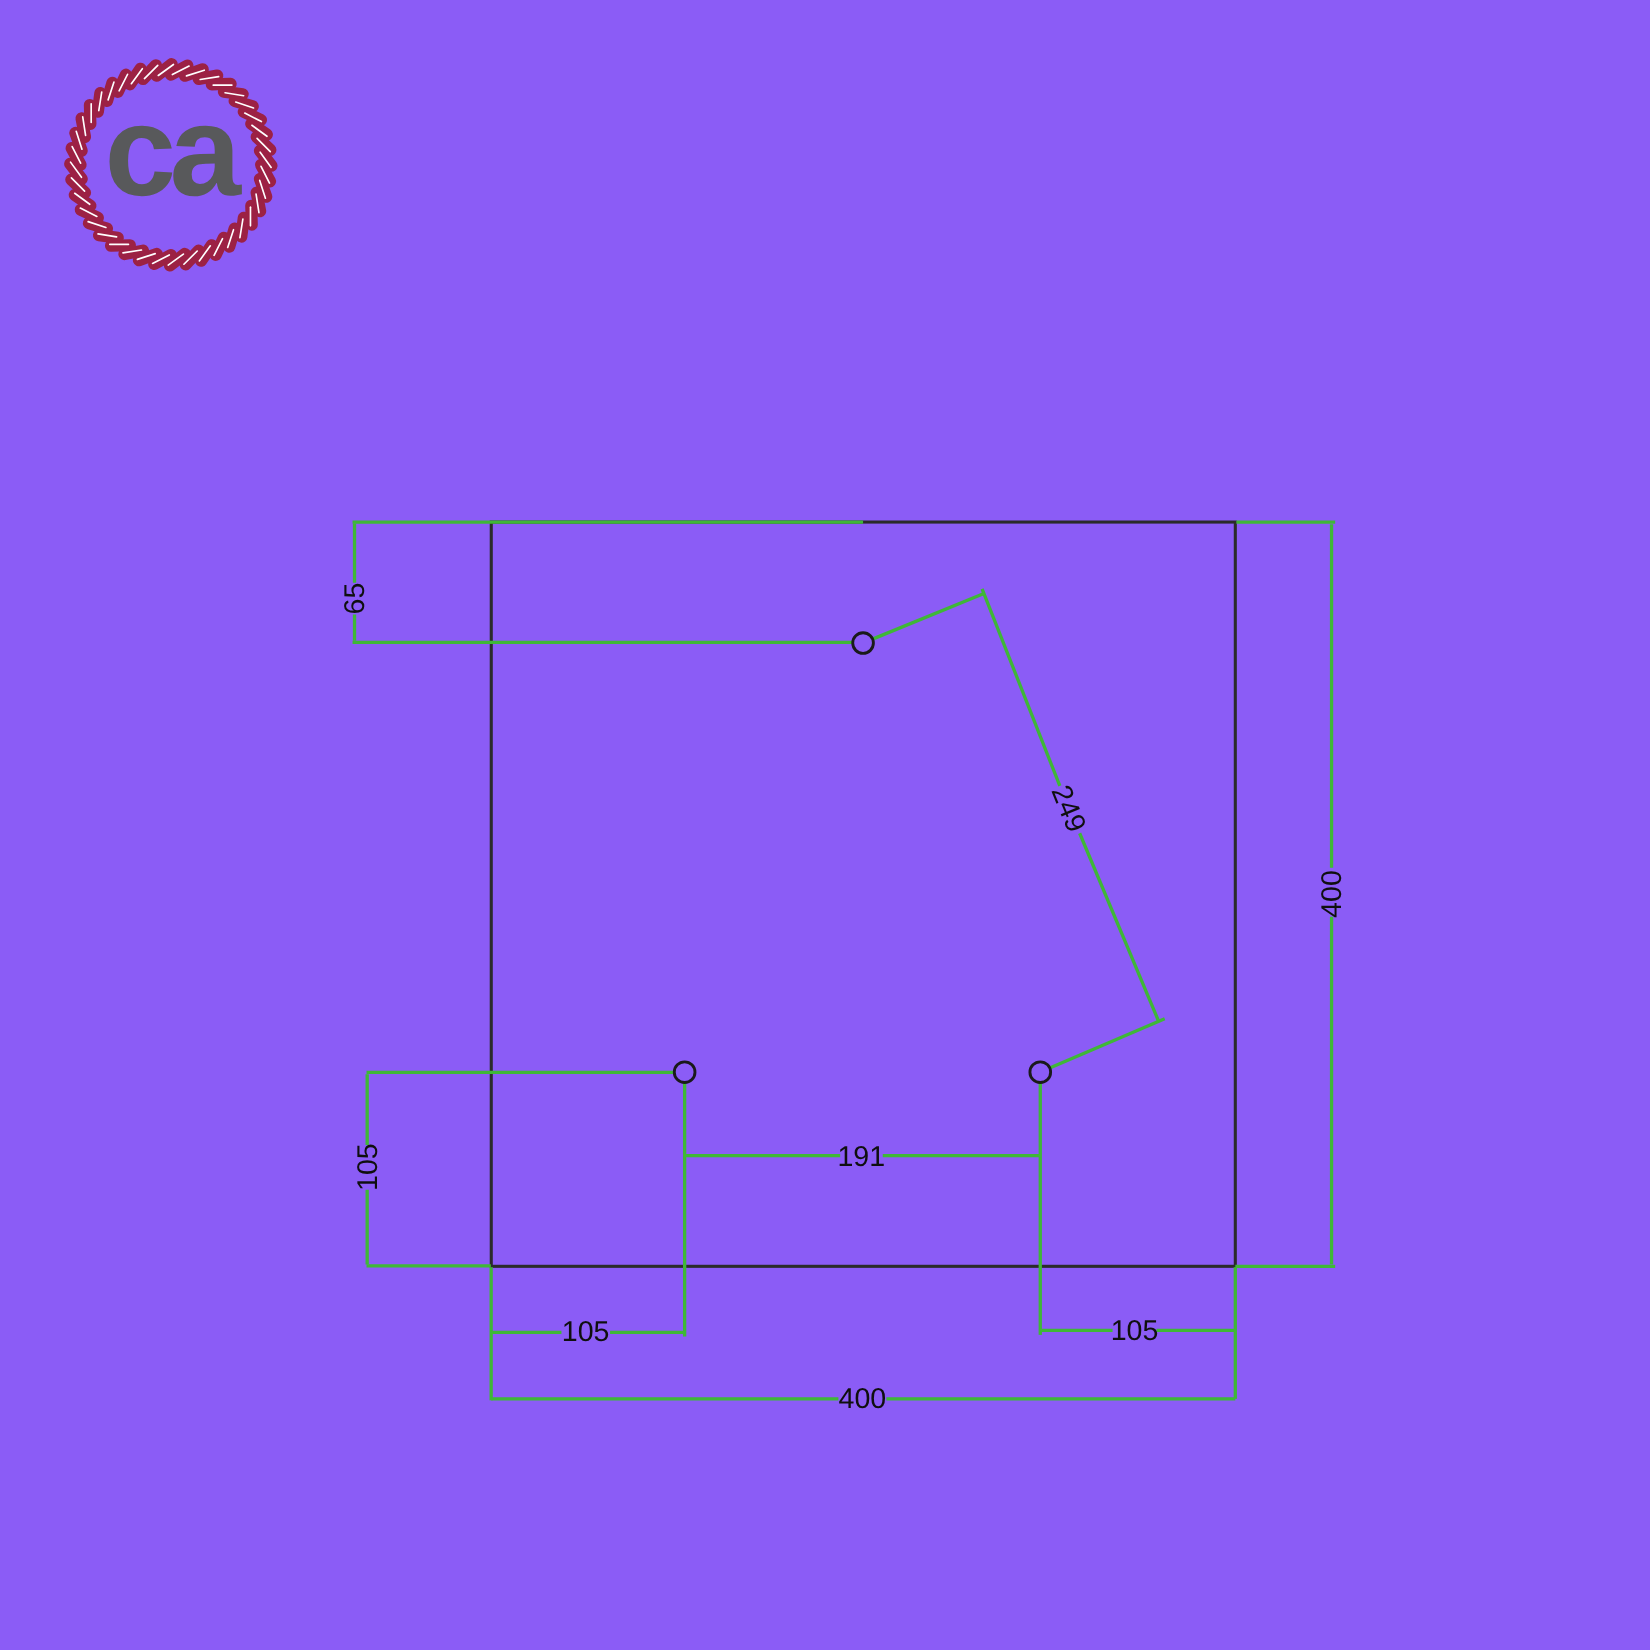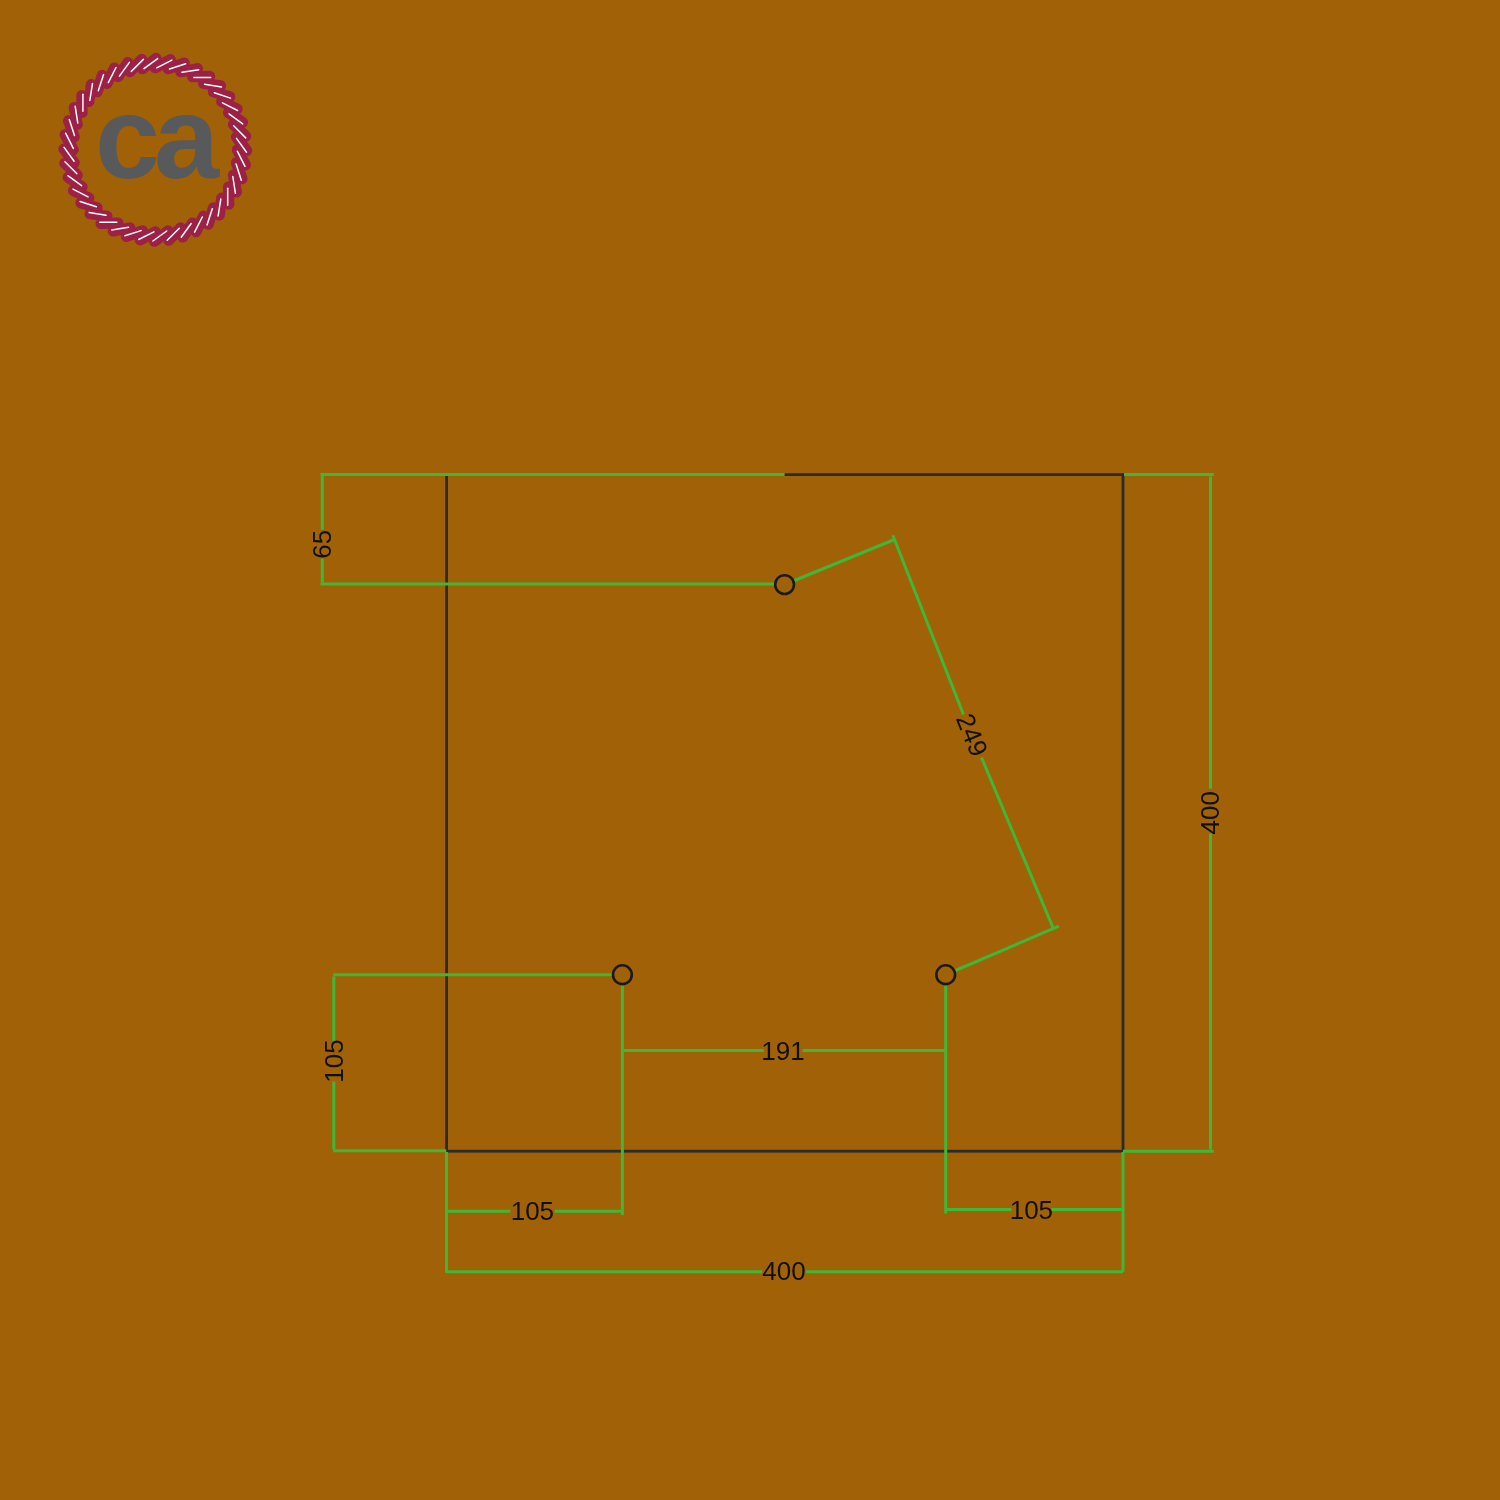--- a/index.html
+++ b/index.html
@@ -1,16 +1,16 @@
 <!DOCTYPE html>
 <html><head>
 <meta charset="utf-8">
 <style>
   html,body{margin:0;padding:0;background:#ffffff;}
-  #page{position:relative;width:1500px;height:1500px;background:#a16207;overflow:hidden;
+  #page{position:relative;width:1500px;height:1500px;background:#8b5cf6;overflow:hidden;
         font-family:"Liberation Sans", sans-serif;}
   svg{filter:blur(0.6px);}
 </style>
 </head>
 <body>
 <div id="page">
 <svg width="1500" height="1500" viewBox="0 0 1500 1500">
 
   <g>
 <line x1="155.3" y1="67.8" x2="170.4" y2="59.6" stroke="#9c2144" stroke-width="11.0" stroke-linecap="round"></line>

